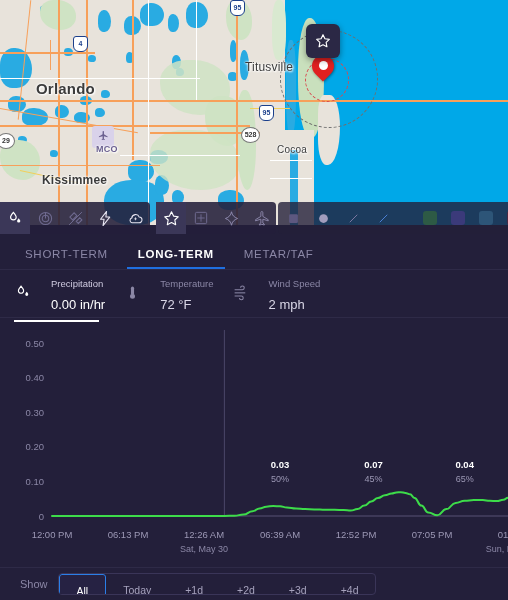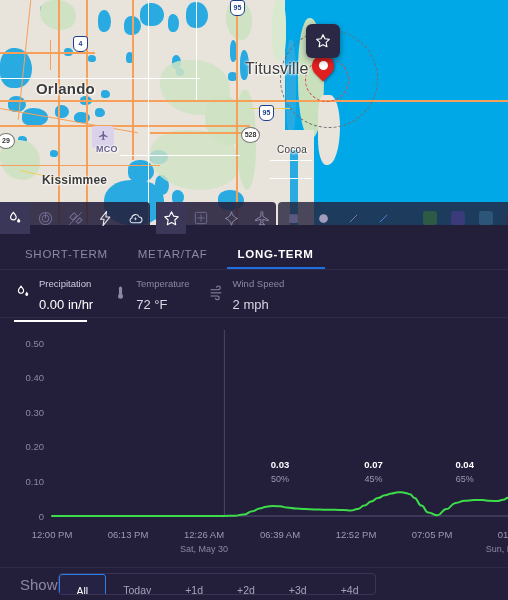--- a/index.html
+++ b/index.html
@@ -63,21 +63,21 @@
   .tabs { height:36px; display:flex; align-items:flex-end; padding-left:14px; gap:8px;
           border-bottom:1px solid #2e2a47; }
   .tab { font-size:11.5px; letter-spacing:.7px; color:#8b87a6; padding:0 11px 9px 11px;
          cursor:pointer; position:relative; }
   .tab.active { color:#ffffff; font-weight:bold; }
   .tab.active:after { content:""; position:absolute; left:0; right:0; bottom:0; height:2.5px;
                       background:#1f6fe0; }
 
   .metrics { height:48px; display:flex; align-items:center; padding:0 6px 0 14px;
              border-bottom:1px solid #2e2a47; }
-  .metric { display:flex; align-items:center; gap:7px; padding:4px 0 6px 0; margin-right:18px;
+  .metric { display:flex; align-items:center; gap:19px; padding:4px 0 6px 0; margin-right:18px;
             position:relative; cursor:pointer; }
   .metric .mtxt { line-height:1.35; }
   .metric .mname { font-size:9.5px; color:#8b87a6; white-space:nowrap; }
   .metric .mval { font-size:13px; color:#d9d6e6; white-space:nowrap; }
   .metric.active .mname { color:#cfcbe0; }
   .metric.active .mval { color:#ffffff; }
   .metric.active:after { content:""; position:absolute; left:0; right:6px; bottom:-2px; height:2px;
                          background:#ffffff; }
   .micon { width:18px; display:flex; align-items:center; justify-content:center; }
 
@@ -87,21 +87,21 @@
   .ytick { font-size:9.5px; fill:#8b87a6; }
   .xtick { font-size:9.5px; fill:#9c98b5; }
   .xdate { font-size:9px; fill:#8b87a6; }
   .plabel { font-size:9.5px; fill:#ffffff; font-weight:bold; }
   .psub { font-size:9px; fill:#9c98b5; }
 
   
   .footer { position:absolute; left:0; bottom:0; width:508px; height:33px; display:flex;
             align-items:center; padding-left:20px; border-top:1px solid #2e2a47;
             background:#231f3a; }
-  .showlbl { font-size:15px; color:#8b87a6; }
+  .showlbl { font-size:11px; color:#8b87a6; margin-right:10px; }
   .seg { display:flex; border:1px solid #3a3558; border-radius:4px; overflow:hidden; height:22px; }
   .segbtn { font-size:10.5px; color:#a6a2bd; padding:16px 17px; display:flex; align-items:center;
             cursor:pointer; background:transparent; }
   .segbtn.active { color:#ffffff; border:1.5px solid #2a7fe8; border-radius:3px; background:#262243; }
 </style>
 </head>
 <body>
 
 <div class="app">
 
@@ -182,21 +182,21 @@
       <svg style="position:absolute;left:98px;top:130px;" width="11" height="11" viewBox="0 0 24 24">
         <path d="M21 16v-2l-8-5V3.5A1.5 1.5 0 0 0 11.5 2 1.5 1.5 0 0 0 10 3.5V9l-8 5v2l8-2.5V19l-2 1.5V22l3.5-1 3.5 1v-1.5L13 19v-5.5z" fill="#6a5f8f"></path>
       </svg>
       <div class="city-label" style="left:96px;top:144px;font-size:9px;color:#6a5f8f;">MCO</div>
 
       <div class="dashed-circle" style="left:280px;top:30px;width:98px;height:98px;"></div>
       <div class="dashed-circle red" style="left:305px;top:58px;width:44px;height:44px;"></div>
 
       <div class="city-label" style="left:36px;top:80px;font-size:15px;">Orlando</div>
       <div class="city-label" style="left:42px;top:173px;font-size:12px;">Kissimmee</div>
-      <div class="city-label" style="left:245px;top:60px;font-size:16px;font-weight:normal;">Titusville</div>
+      <div class="city-label" style="left:245px;top:60px;font-size:12px;font-weight:normal;">Titusville</div>
       <div class="city-label" style="left:277px;top:144px;font-size:10px;font-weight:normal;">Cocoa</div>
 
       <div class="shield i" style="left:73px;top:36px;">4</div>
       <div class="shield i" style="left:230px;top:0px;">95</div>
       <div class="shield i" style="left:259px;top:105px;">95</div>
       <div class="shield oval" style="left:241px;top:127px;width:19px;">528</div>
       <div class="shield oval" style="left:-3px;top:133px;width:18px;">29</div>
 
       <div class="marker" style="left:312px;top:55px;">
         <div class="pin"></div>
@@ -297,22 +297,22 @@
       <div class="sw" style="background:#2d5578;"></div>
       <div class="sw" style="background:#4a2741;"></div>
 
     </div>
   </div>
 
   <div class="panel">
 
     <div class="tabs">
       <div class="tab">SHORT-TERM</div>
+      <div class="tab active">LONG-TERM</div>
       <div class="tab">METAR/TAF</div>
-      <div class="tab active">LONG-TERM</div>
     </div>
 
     <div class="metrics">
       <div class="metric active">
         <span class="micon">
           <svg width="17" height="17" viewBox="0 0 24 24">
             <path d="M8.5 3c2.4 2.9 3.7 4.8 3.7 6.4a3.7 3.7 0 1 1-7.4 0C4.8 7.8 6.1 5.9 8.5 3z" fill="none" stroke="#fff" stroke-width="1.6"></path>
             <path d="M16.6 11c1.4 1.7 2.1 2.8 2.1 3.7a2.1 2.1 0 1 1-4.2 0c0-.9.7-2 2.1-3.7z" fill="#fff"></path>
           </svg>
         </span>

